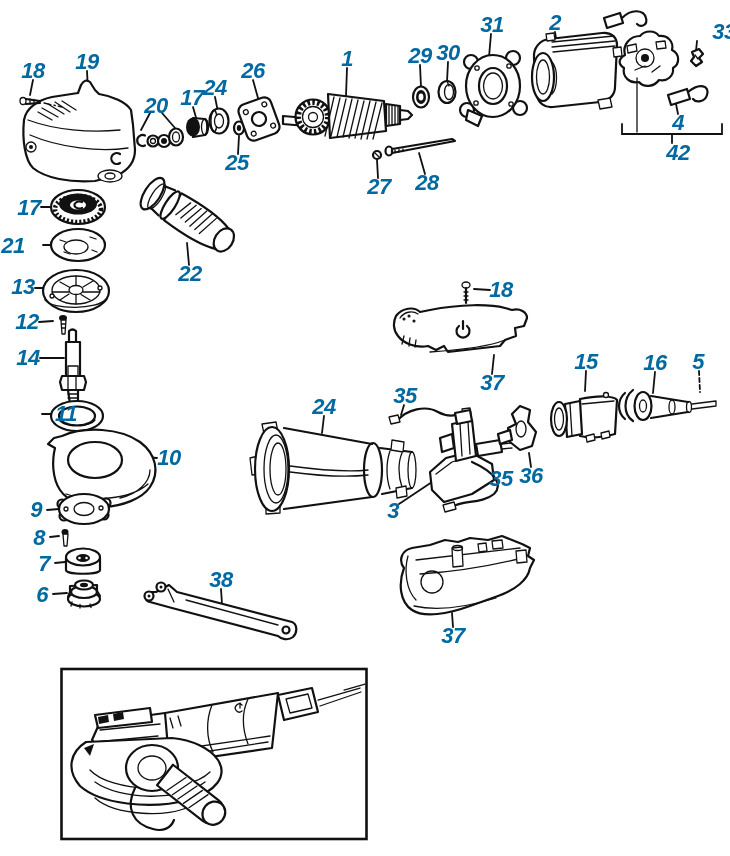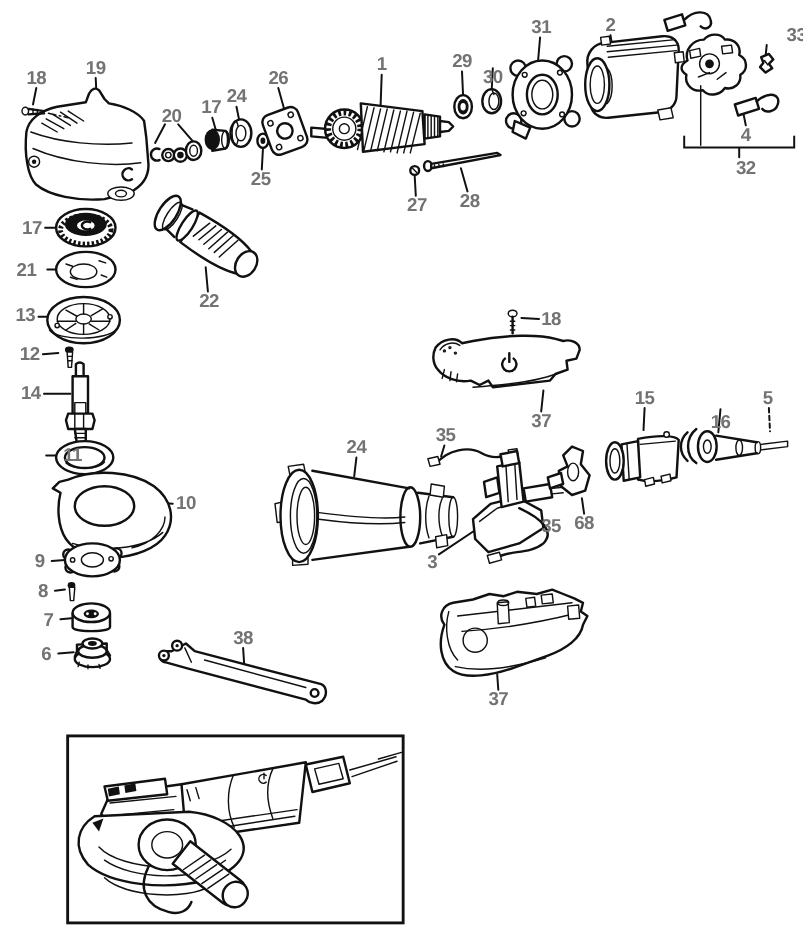--- a/index.html
+++ b/index.html
@@ -7,22 +7,22 @@
          font-family:"Liberation Sans", sans-serif;}
   .stage svg{position:absolute;left:0;top:0;}
   
   .k {fill:none;stroke:#111;stroke-width:2.2;stroke-linecap:round;stroke-linejoin:round;}
   .k1{fill:none;stroke:#111;stroke-width:1.3;stroke-linecap:round;stroke-linejoin:round;}
   .fw{fill:#fff;stroke:#111;stroke-width:2.2;stroke-linejoin:round;}
   .fw1{fill:#fff;stroke:#111;stroke-width:1.3;stroke-linejoin:round;}
   .fb{fill:#111;stroke:none;}
   .ld{fill:none;stroke:#111;stroke-width:1.8;stroke-linecap:round;}
   .callout{position:absolute;transform:translate(-50%,-50%);
-           font-weight:bold;font-size:17px;letter-spacing:-0.5px;color:#737373;
-           white-space:nowrap;user-select:none;}
+           font-weight:bold;font-size:22px;letter-spacing:-0.5px;color:#0369a1;
+           white-space:nowrap;user-select:none;font-style:italic;}
 </style>
 </head>
 <body>
 
 <div class="stage">
 <svg width="730" height="856" viewBox="0 0 730 856">
 
   <g>
     <path class="ld" d="M33,80 L30,95"></path>
     <path class="ld" d="M87,71 L88,91"></path>
@@ -440,40 +440,40 @@
       <div class="callout" style="left: 42px; top: 595px;">6</div>
       <div class="callout" style="left: 44px; top: 564px;">7</div>
       <div class="callout" style="left: 39px; top: 538px;">8</div>
       <div class="callout" style="left: 36px; top: 510px;">9</div>
       <div class="callout" style="left: 169px; top: 458px;">10</div>
       <div class="callout" style="left: 30px; top: 414px; margin-left: 36px;">11</div>
       <div class="callout" style="left: 27px; top: 322px;">12</div>
       <div class="callout" style="left: 23px; top: 287px;">13</div>
       <div class="callout" style="left: 28px; top: 358px;">14</div>
       <div class="callout" style="left: 586px; top: 362px;">15</div>
-      <div class="callout" style="left: 655px; top: 363px; margin-top: 21px;">16</div>
+      <div class="callout" style="left: 655px; top: 363px;">16</div>
       <div class="callout" style="left: 192px; top: 98px;">17</div>
       <div class="callout" style="left: 29px; top: 208px;">17</div>
       <div class="callout" style="left: 33px; top: 71px;">18</div>
       <div class="callout" style="left: 501px; top: 290px;">18</div>
       <div class="callout" style="left: 87px; top: 62px;">19</div>
       <div class="callout" style="left: 156px; top: 106px;">20</div>
-      <div class="callout" style="left: 24px; top: 246px;">21</div>
+      <div class="callout" style="left: 13px; top: 246px;">21</div>
       <div class="callout" style="left: 190px; top: 274px;">22</div>
       <div class="callout" style="left: 215px; top: 88px; text-align: right;">24</div>
       <div class="callout" style="left: 237px; top: 163px;">25</div>
       <div class="callout" style="left: 253px; top: 71px;">26</div>
       <div class="callout" style="left: 379px; top: 187px;">27</div>
       <div class="callout" style="left: 427px; top: 183px;">28</div>
       <div class="callout" style="left: 420px; top: 56px;">29</div>
-      <div class="callout" style="left: 448px; top: 53px; margin-top: 17px;">30</div>
+      <div class="callout" style="left: 448px; top: 53px;">30</div>
       <div class="callout" style="left: 492px; top: 25px;">31</div>
-      <div class="callout" style="left: 678px; top: 153px;">32</div>
+      <div class="callout" style="left: 678px; top: 153px;">42</div>
       <div class="callout" style="left: 724px; top: 32px;">33</div>
       <div class="callout" style="left: 324px; top: 407px;">24</div>
       <div class="callout" style="left: 405px; top: 396px;">35</div>
       <div class="callout" style="left: 501px; top: 479px;">35</div>
-      <div class="callout" style="left: 531px; top: 476px;">68</div>
+      <div class="callout" style="left: 531px; top: 476px;">36</div>
       <div class="callout" style="left: 492px; top: 383px;">37</div>
       <div class="callout" style="left: 453px; top: 636px;">37</div>
       <div class="callout" style="left: 221px; top: 580px;">38</div>
     </div>
 </div>
 
 </body></html>

